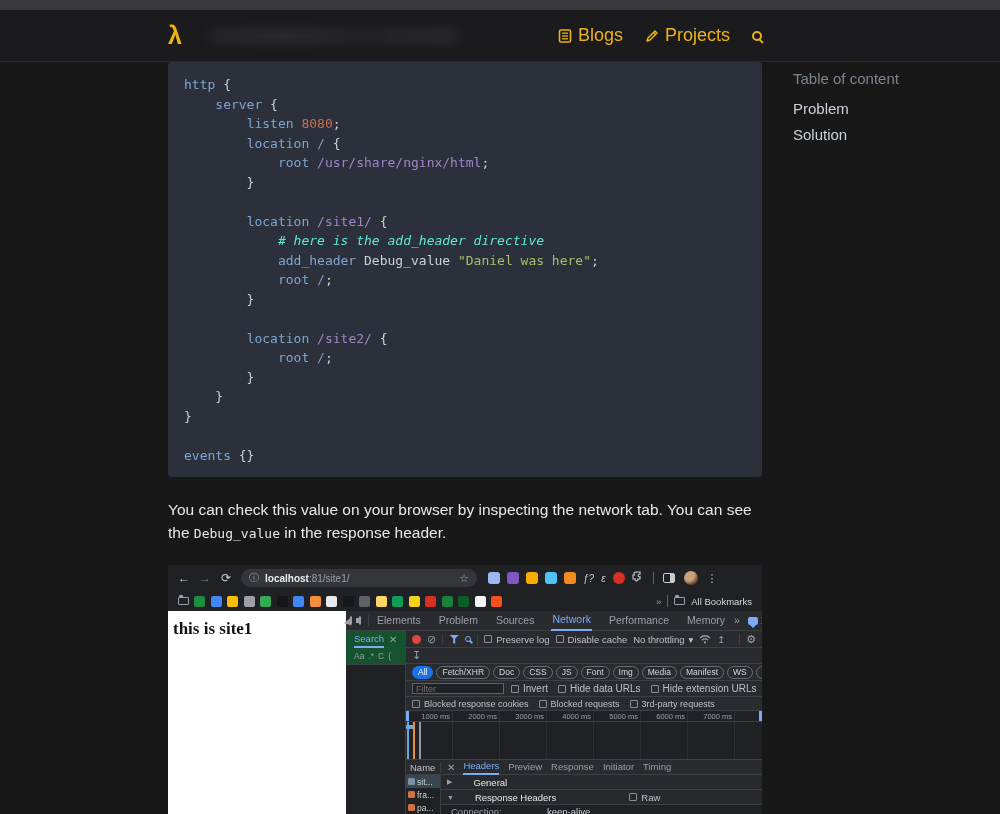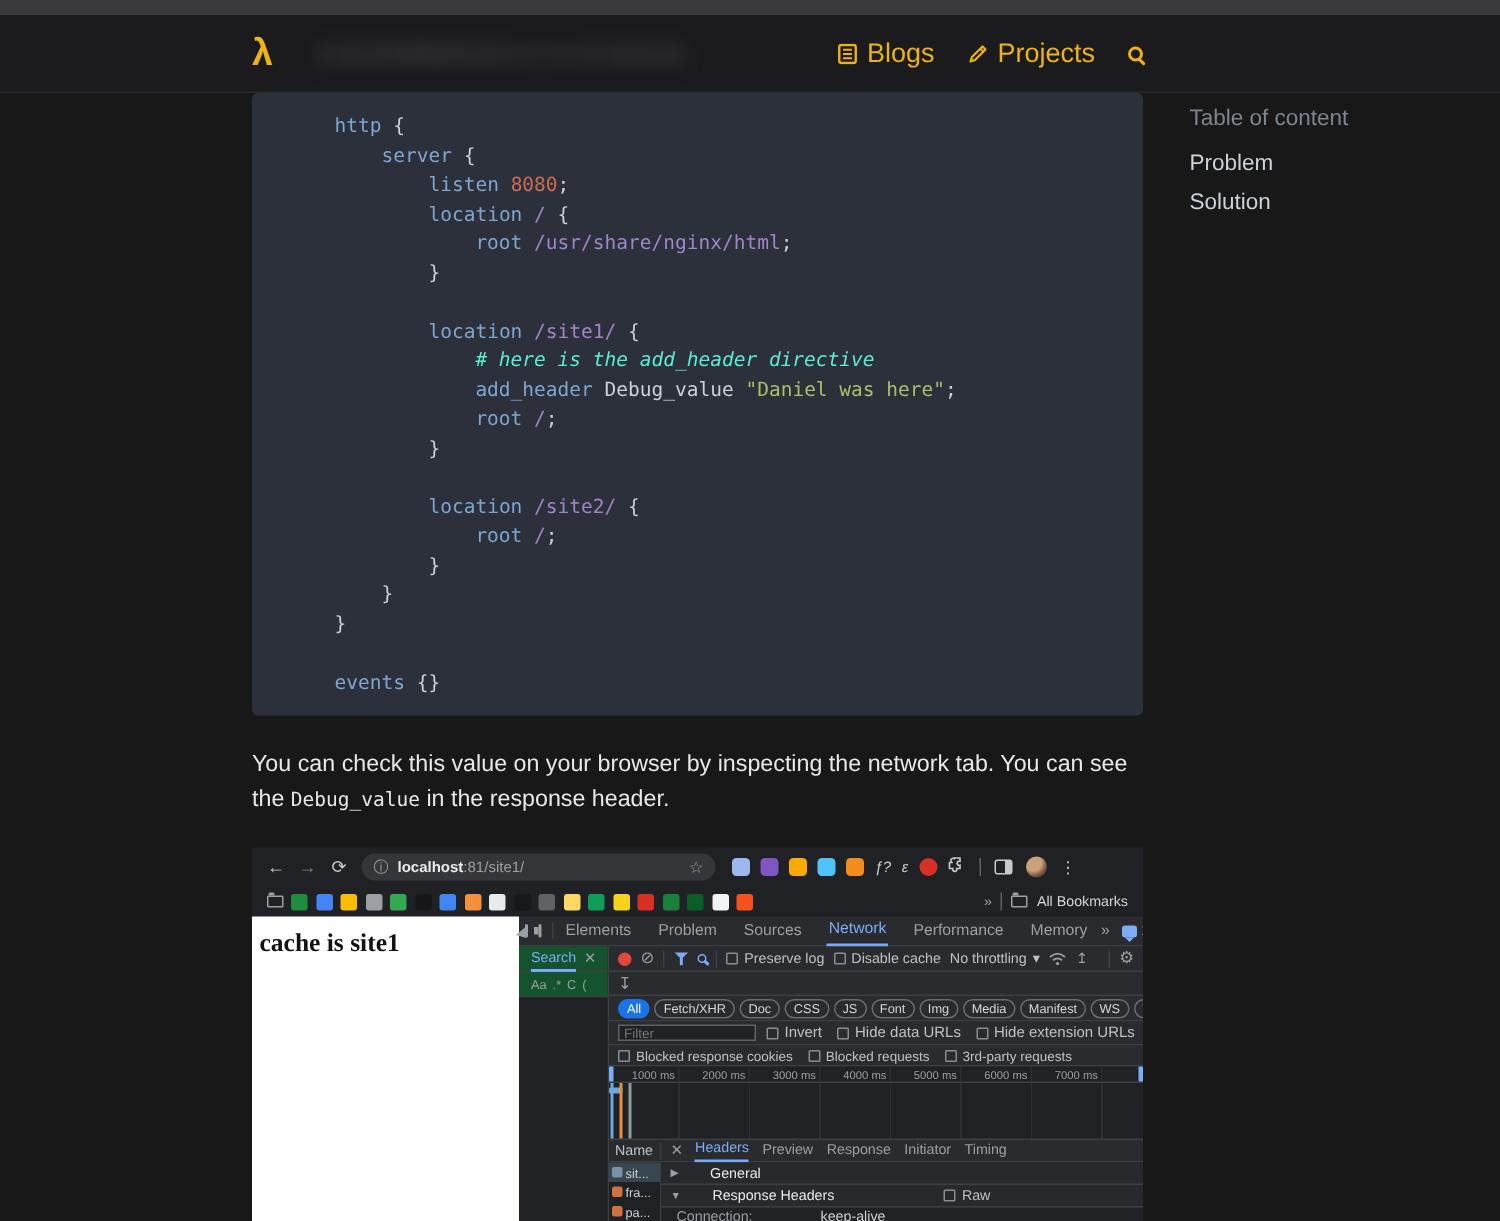--- a/index.html
+++ b/index.html
@@ -25,21 +25,21 @@
   .toc { position:absolute; left:793px; top:70px; width:190px; }
   .toc-title { color:#7d8590; font-size:15px; margin-bottom:9px; }
   .toc-item { color:#ccd2d9; font-size:15px; line-height:26px; cursor:pointer; }
 
   
   .article { position:absolute; left:168px; top:62px; width:594px; }
 
   .codeblock { background:#2b303b; border-radius:4px; padding:13px 16px 12px 16px;
                font-family:"DejaVu Sans Mono", monospace; font-size:13px; line-height:19.5px;
                white-space:pre; color:#ccd0d8; }
-  .cl { min-height:19.5px;margin-left:39px; }
+  .cl { min-height:19.5px; }
   .tk-kw   { color:#7fa5d1; }
   .tk-num  { color:#cc6d51; }
   .tk-path { color:#a185c9; }
   .tk-str  { color:#aabf6a; }
   .tk-com  { color:#5eead4; font-style:italic; }
   .tk-plain{ color:#ccd0d8; }
 
   .para { margin-top:22px; color:#e8e8e8; font-size:15.5px; line-height:22.5px; }
   .para code { font-family:"DejaVu Sans Mono", monospace; font-size:13px; color:#e8e8e8; }
 
@@ -262,21 +262,21 @@
         </div>
       <div class="bm-right">
         <span style="color:#9aa0a6;">»</span>
         <span class="tb-sep"></span>
         <span class="folder"></span>
         <span>All Bookmarks</span>
       </div>
     </div>
 
     <div class="page">
-      <div class="site-h1">cache is site1</div>
+      <div class="site-h1">this is site1</div>
     </div>
 
     <div class="devtools">
       <div class="dt-row dt-tabsbar">
         <span class="dt-ic-box cursor"></span>
         <span class="dt-ic-box device"></span>
         <span class="v-sep"></span>
         <div id="dt-tabs" style="display:flex;gap:16px;align-items:center;">
             <span class="dt-tab">Elements</span>
             <span class="dt-tab">Problem</span>

